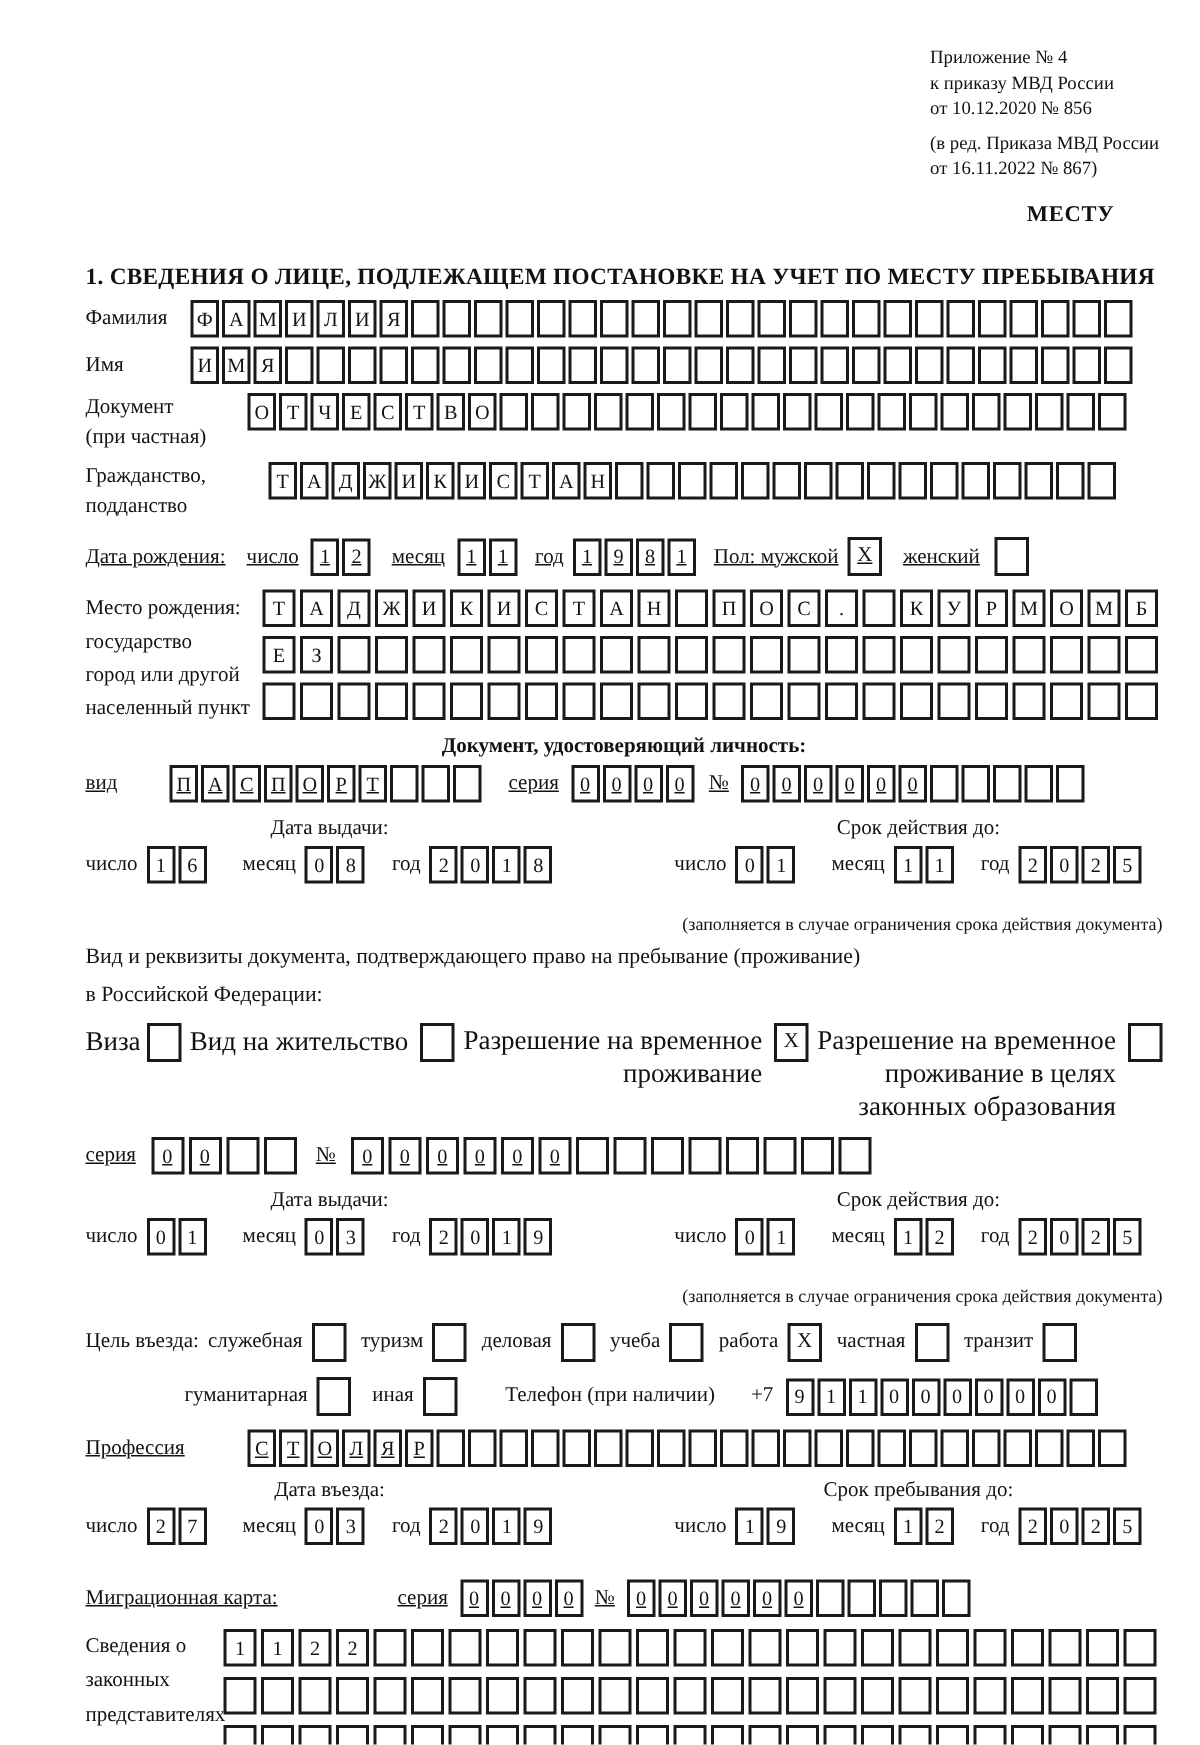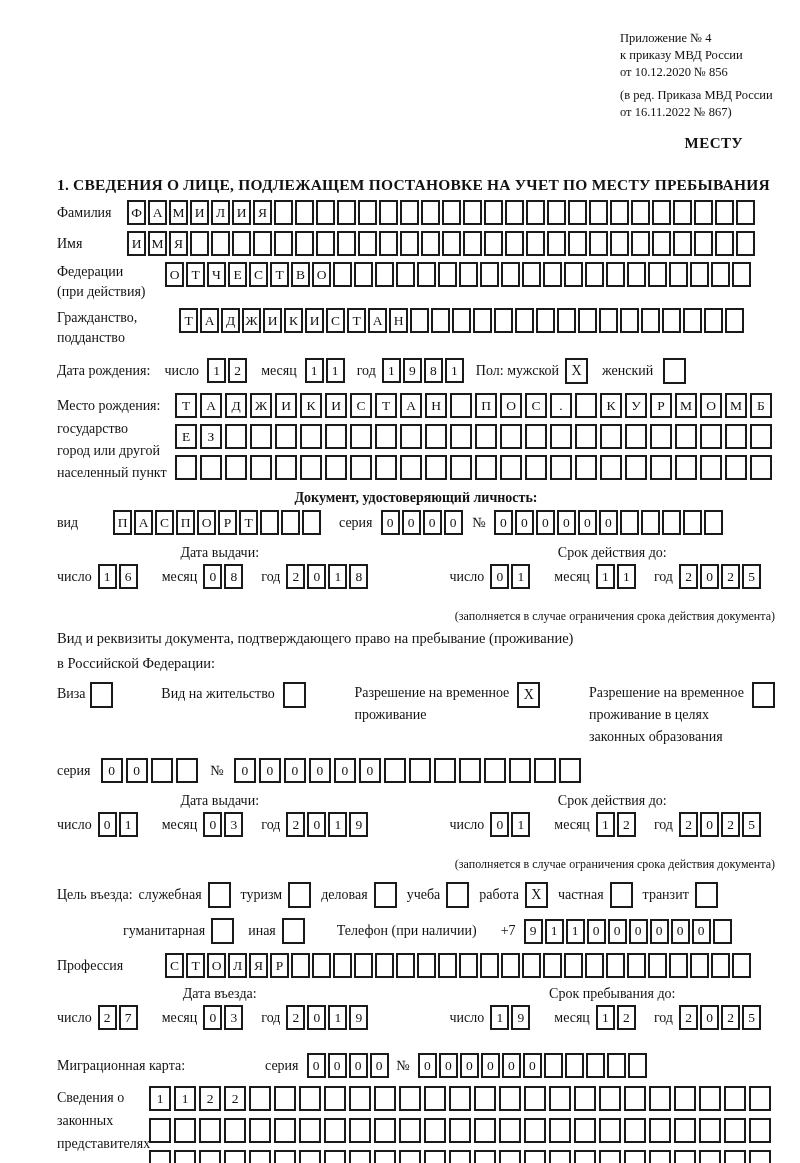--- a/index.html
+++ b/index.html
@@ -15,21 +15,21 @@
   .annex .gap{margin-top:6px;}
   .forma{font-weight:bold;font-size:15px;text-align:right;padding-right:32px;margin-top:14px;letter-spacing:.5px;}
 
   
   .title{margin-top:16px;text-align:center;font-weight:bold;font-size:16.5px;line-height:23px;}
   .blank-line{display:inline-block;width:56px;border-bottom:2px solid #333;margin-left:12px;vertical-align:baseline;}
   .section-head{margin-top:24px;font-weight:bold;font-size:15.5px;letter-spacing:.2px;}
 
   
   .frow{display:flex;align-items:flex-start;margin-top:6px;}
-  .frow.center{}
+  .frow.center{align-items:center;text-decoration:underline;}
   .lbl{font-size:14px;line-height:25px;flex:none;}
   .lbl2{font-size:14px;line-height:20px;flex:none;}
   .cells{display:flex;flex:none;}
   .cell{
     flex:none;display:inline-flex;align-items:center;justify-content:center;
     width:15px;height:21px;border:2px solid #1a1a1a;margin-right:2px;
     font-size:13.5px;background:#fff;
   }
   .wide .cell{width:18px;margin-right:3px;}
   .cbox{flex:none;display:inline-flex;align-items:center;justify-content:center;
@@ -46,21 +46,21 @@
   .dgrow{display:flex;align-items:center;}
   .dgrow .lbl{margin-right:6px;}
   .dgrow .lbl+ .cells{margin-right:12px;}
   .fine-note{font-size:12px;text-align:right;margin-top:20px;font-family:Liberation Serif, serif;}
 
   .plain{font-size:14.5px;margin-top:8px;line-height:21px;}
 
   
   .permits{display:flex;justify-content:space-between;align-items:flex-start;margin-top:8px;}
   .opt{display:flex;align-items:flex-start;}
-  .opt .olabel{font-size:14px;line-height:22px;text-align:left;margin-right:8px;}
+  .opt .olabel{font-size:18px;line-height:22px;text-align:right;margin-right:8px;}
   .opt.single .olabel{line-height:24px;}
 
   
   .purpose{display:flex;align-items:center;margin-top:10px;}
   .purpose .plabel{font-size:14px;margin-right:6px;}
   .purpose .cbox{margin-right:10px;}
   .indent2{margin-left:66px;}
 
   .phone-prefix{font-size:14px;margin:0 8px 0 18px;}
 </style>
@@ -147,22 +147,22 @@
         <span class="cell"></span>
         <span class="cell"></span>
         <span class="cell"></span>
         <span class="cell"></span>
         <span class="cell"></span>
       </span>
   </div>
 
   <div class="frow">
     <span class="labelcol-108">
-      <span class="lbl2" style="display:block">Федерации</span>
-      <span class="lbl2" style="display:block">(при действия)</span>
+      <span class="lbl2" style="display:block">Документ</span>
+      <span class="lbl2" style="display:block">(при частная)</span>
     </span>
     <span class="cells">
         <span class="cell">О</span>
         <span class="cell">Т</span>
         <span class="cell">Ч</span>
         <span class="cell">Е</span>
         <span class="cell">С</span>
         <span class="cell">Т</span>
         <span class="cell">В</span>
         <span class="cell">О</span>

